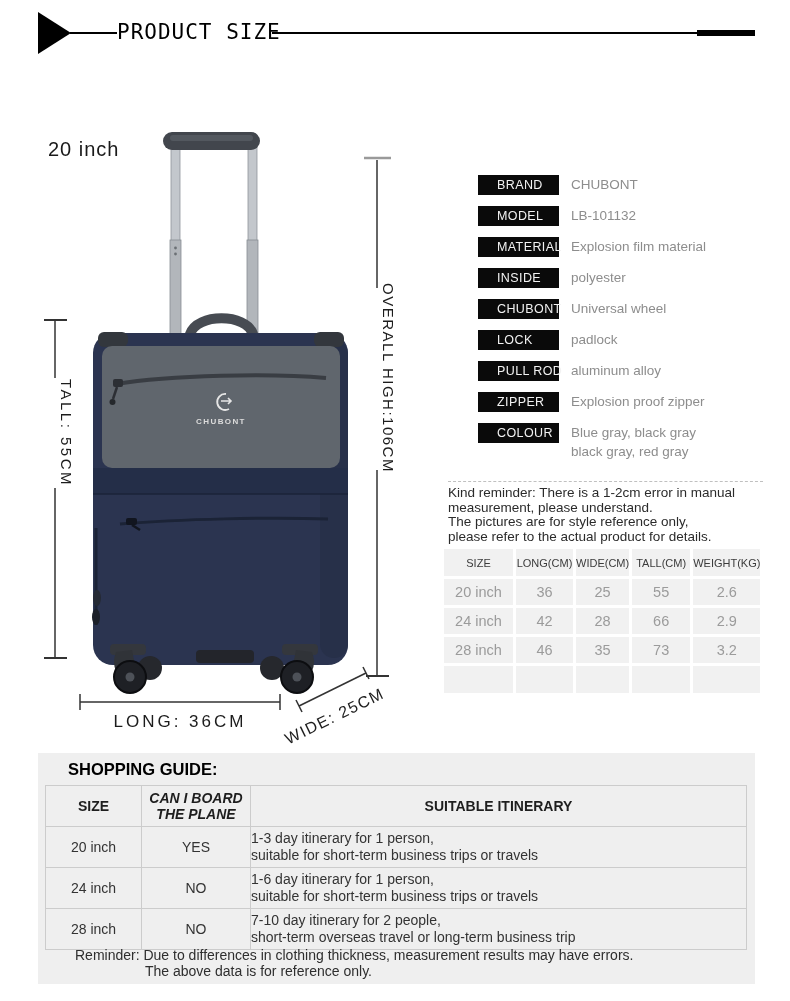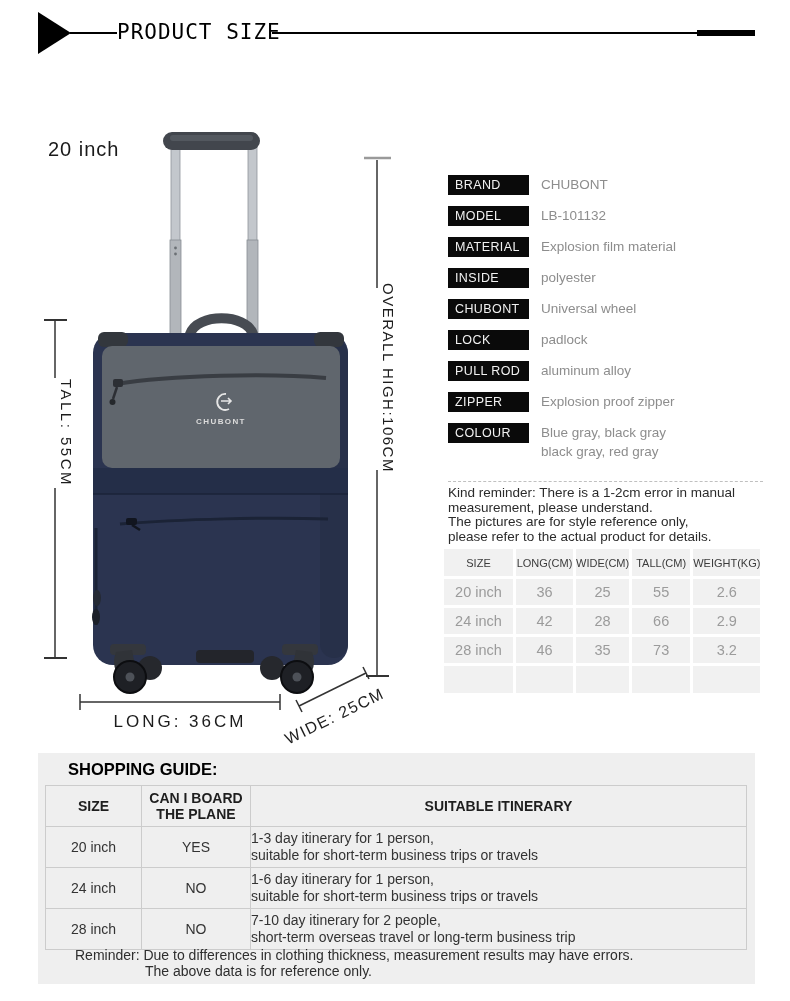--- a/index.html
+++ b/index.html
@@ -14,21 +14,21 @@
   .hdr-line-long{position:absolute;left:272px;top:32px;width:425px;height:2px;background:#000;}
   .hdr-bar{position:absolute;left:697px;top:30px;width:58px;height:6px;background:#000;}
 
   
   .figure-wrap{position:absolute;left:20px;top:120px;width:400px;height:625px;}
 
   
   .specs{position:absolute;left:448px;top:175px;width:330px;}
   .spec-row{height:31px;display:flex;align-items:flex-start;}
   .spec-label{display:inline-block;width:81px;height:20px;background:#0a0a0a;color:#f2f2f2;
-    font-size:12.5px;line-height:20px;padding-left:7px;box-sizing:border-box;letter-spacing:0.4px;white-space:nowrap;}
+    font-size:12.5px;line-height:20px;padding-left:19px;box-sizing:border-box;letter-spacing:0.4px;white-space:nowrap;margin-left:30px;}
   .spec-value{margin-left:12px;font-size:13.5px;color:#8d8d8d;line-height:20px;white-space:nowrap;}
   .spec-value .v2{display:block;line-height:19px;}
 
   .dashed-sep{position:absolute;left:448px;top:481px;width:315px;border-top:1px dashed #c0c0c0;}
 
   .kind-reminder{position:absolute;left:448px;top:486px;width:330px;color:#2b2b2b;font-size:13.5px;line-height:14.5px;}
 
   
   .size-table{position:absolute;left:441px;top:546px;border-collapse:separate;border-spacing:3px;}
   .size-table td,.size-table th{background:#f1f1f1;text-align:center;padding:0;font-weight:normal;}
@@ -37,21 +37,21 @@
   .size-table tr.empty td{height:27px;}
   .col-size{width:69px;} .col-long{width:57px;} .col-wide{width:49px;} .col-tall{width:58px;} .col-weight{width:64px;}
 
   
   .guide{position:absolute;left:38px;top:753px;width:717px;height:231px;background:#efefef;}
   .guide-title{position:absolute;left:30px;top:7px;font-size:16.5px;font-weight:bold;color:#000;}
   .guide-table{position:absolute;left:7px;top:32px;width:702px;border-collapse:collapse;table-layout:fixed;}
   .guide-table td,.guide-table th{border:1px solid #ccc;padding:0;}
   .guide-table th{font-size:14px;color:#1e1e1e;text-align:center;line-height:1.15;height:40px;}
   .guide-table td{font-size:14px;color:#333;height:40px;}
-  .g-col1{width:95px;} .g-col2{width:108px;}
+  .g-col1{width:95px;} .g-col2{width:108px;font-style:italic;}
   .g-center{text-align:center;}
   .g-itin{padding-left:22px;line-height:1.22;}
   .g-size{font-size:15px;text-align:center;}
   .guide-reminder{position:absolute;left:37px;top:194px;font-size:14px;color:#2e2e2e;line-height:16px;}
   .guide-reminder .r2{margin-left:70px;}
 </style>
 </head>
 <body>
 
 <div>

